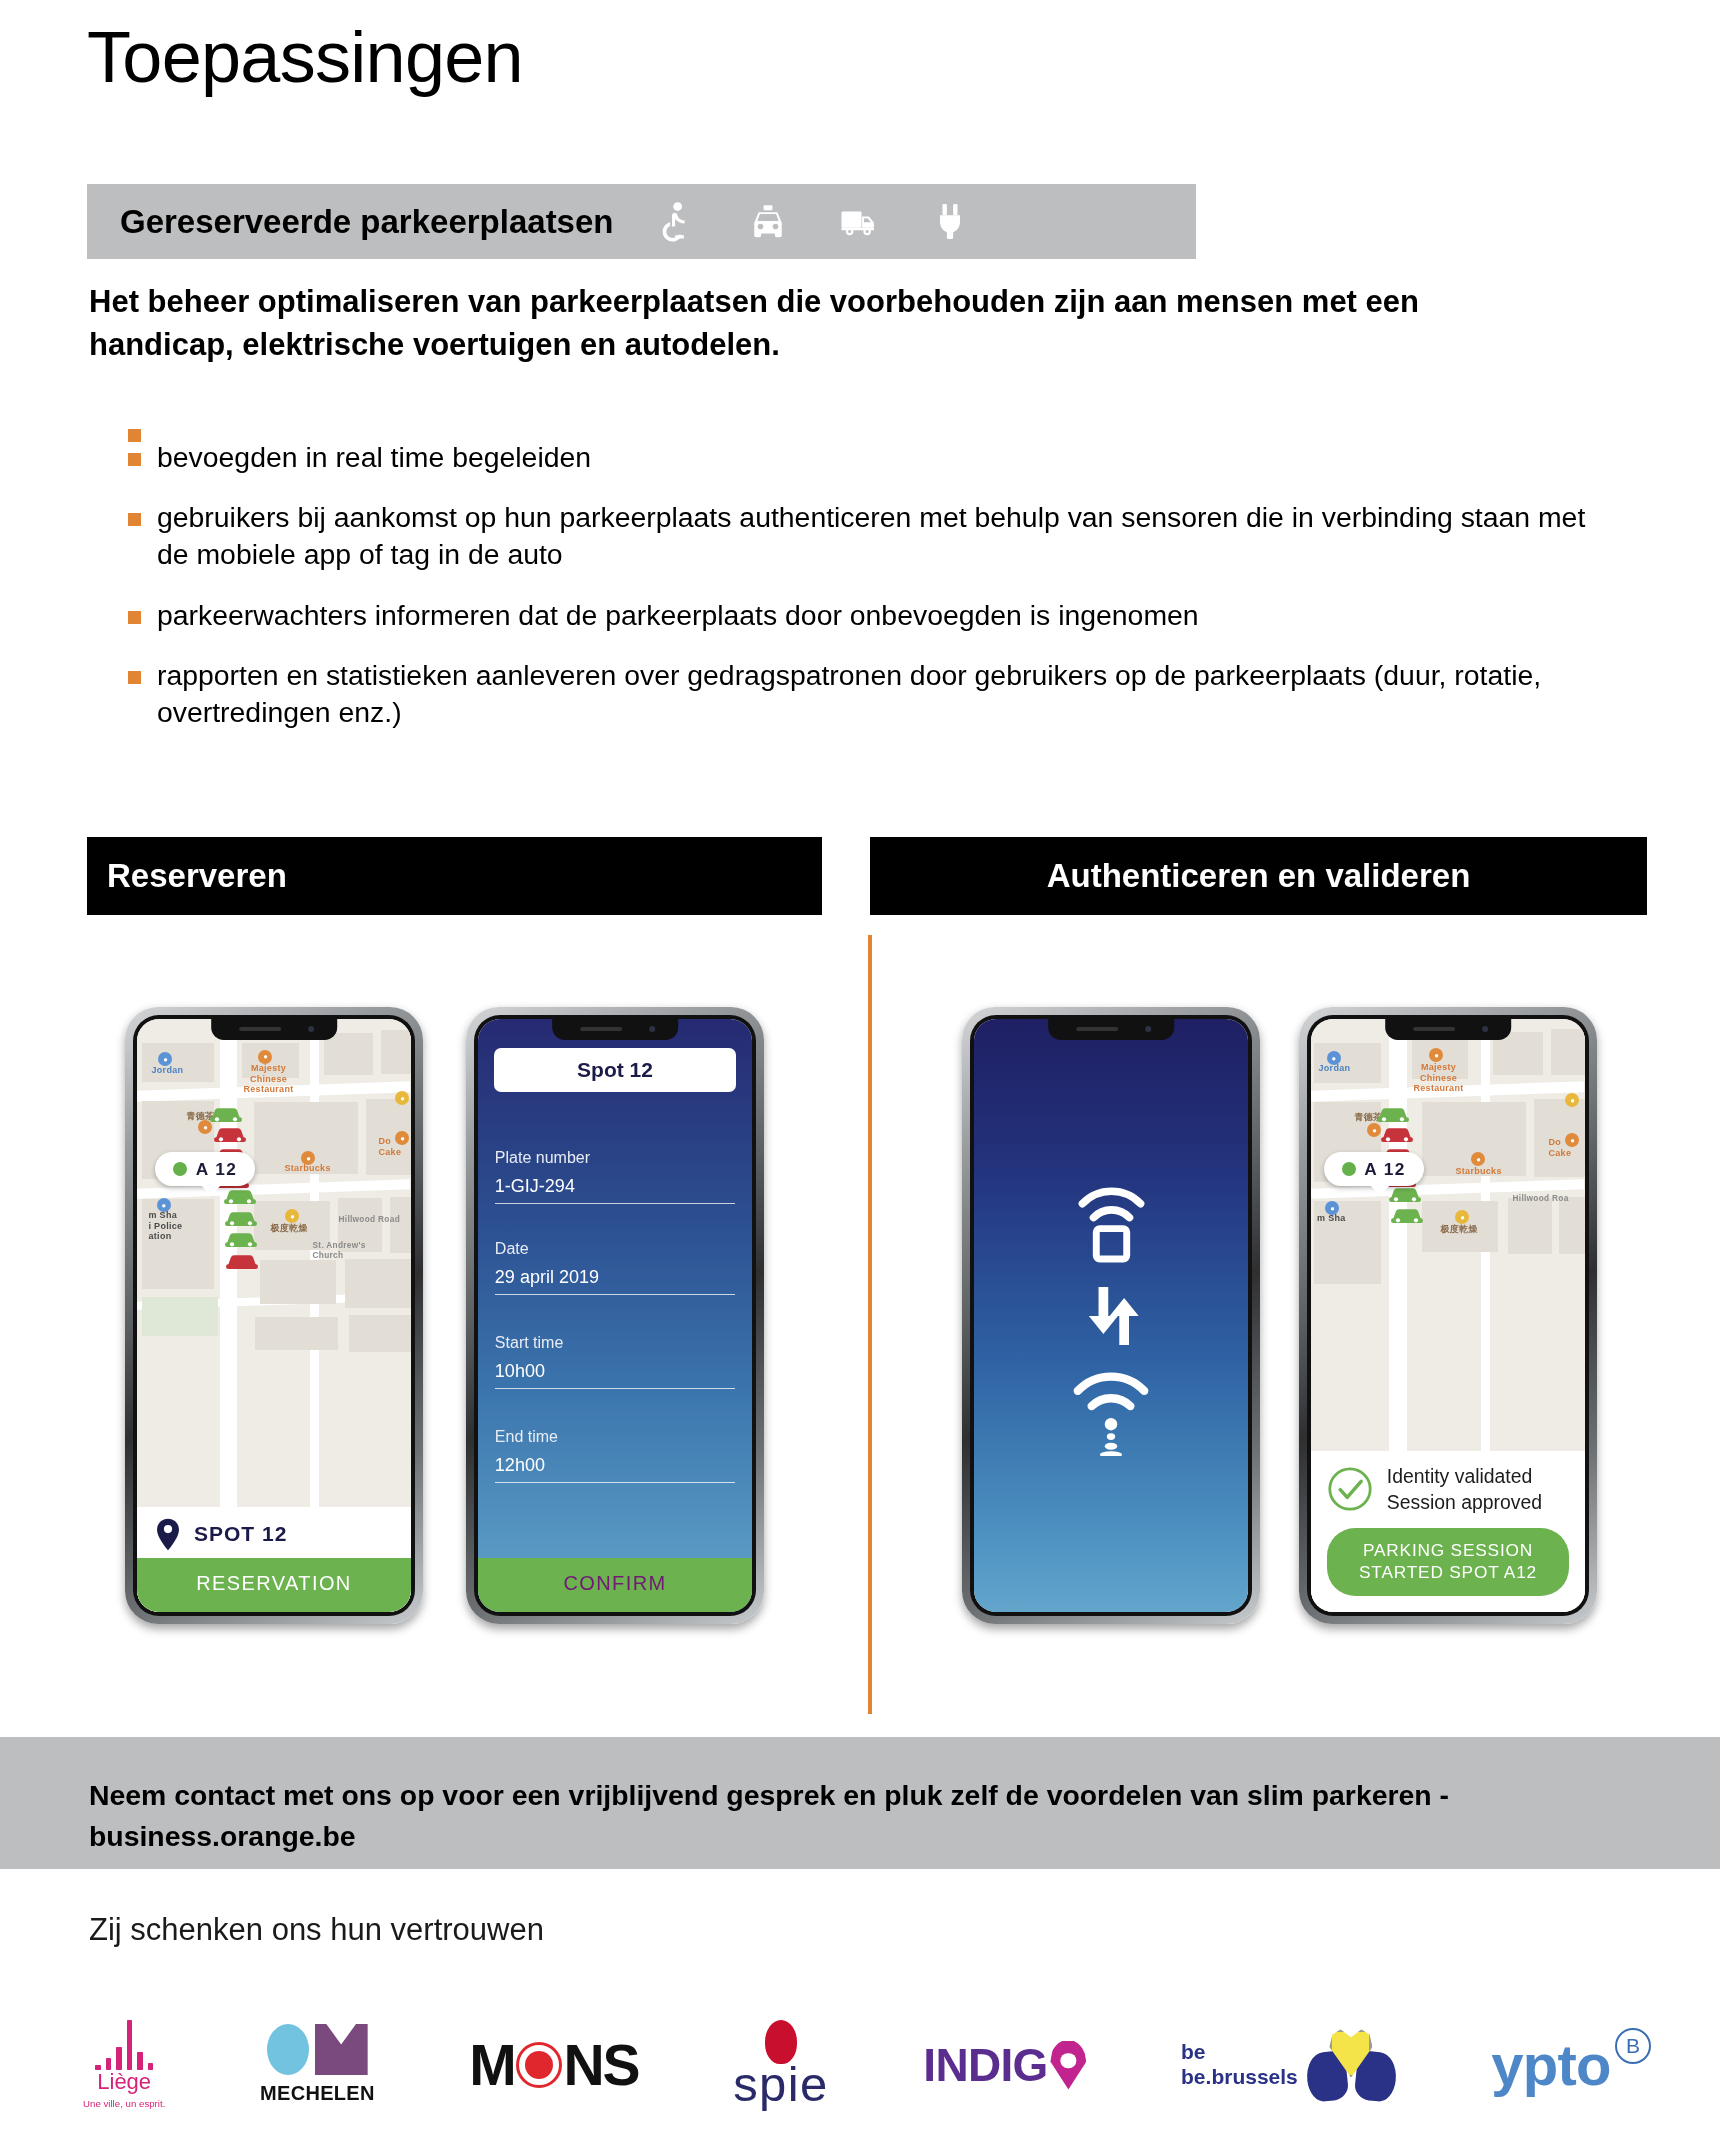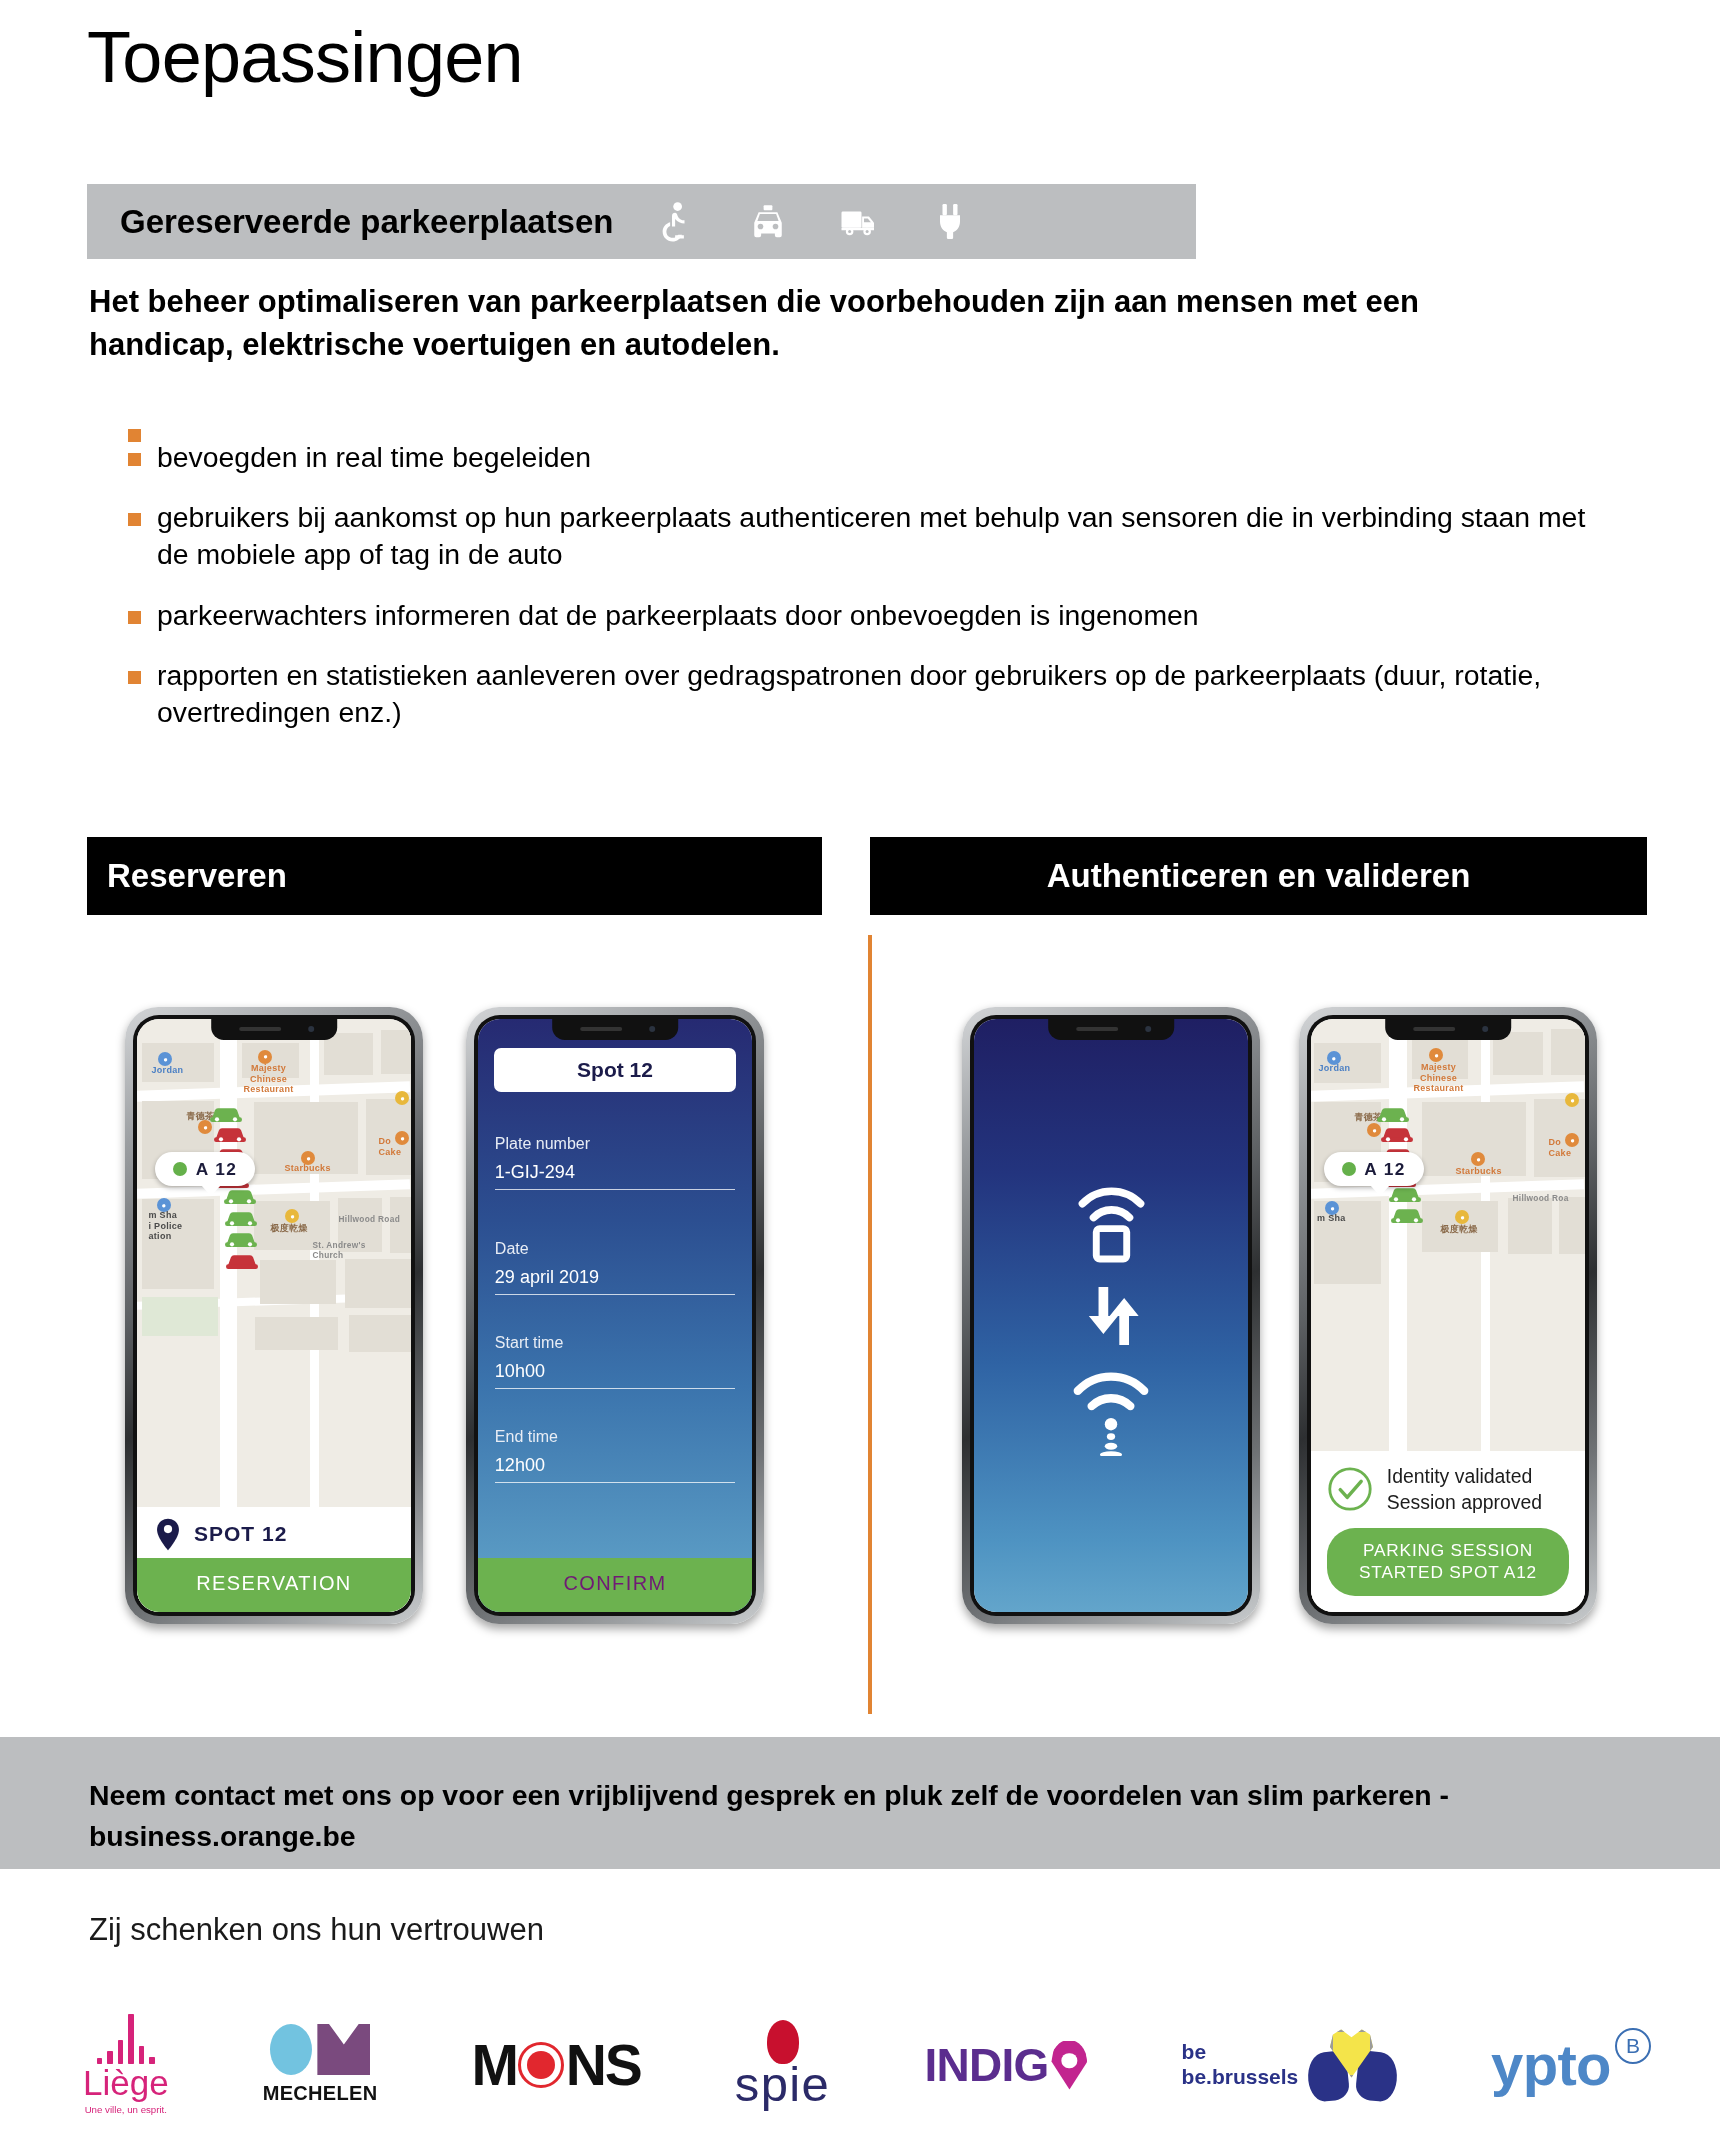--- a/index.html
+++ b/index.html
@@ -195,21 +195,21 @@
   }
   .logos {
     position:absolute; left:83px; top:1995px; width:1568px; height:139px;
     display:flex; align-items:center; justify-content:space-between;
   }
   .logo { display:flex; flex-direction:column; align-items:center; justify-content:center; }
 
   
   .liege-bars { display:flex; align-items:flex-end; gap:4.9px; height:50px; }
   .liege-bars i { display:block; width:5.6px; background:#d6237a; border-radius:0.7px; }
-  .liege-name { font-size:35px; color:#d6237a; font-weight:400; line-height:1; margin-top:1px; }
+  .liege-name { font-size:22px; color:#d6237a; font-weight:400; line-height:1; margin-top:1px; }
   .liege-sub { font-size:9.7px; color:#d6237a; margin-top:4.2px; }
 
   
   .mech-top { display:flex; align-items:flex-end; gap:5.6px; }
   .mech-o { width:42px; height:51px; background:#72c3e0; border-radius:50%; }
   .mech-m { width:53px; height:51px; background:#7a4a7e;
             clip-path: polygon(0 0, 22% 0, 50% 40%, 78% 0, 100% 0, 100% 100%, 0 100%); }
   .mech-name { font-size:20px; font-weight:700; color:#111; margin-top:7px; letter-spacing:0.3px; }
 
   
@@ -476,21 +476,21 @@
     </div>
   </div>
 
   <div class="phone" style="left:466px; top:1007px; width:298px; height:617px;">
     <div class="phone-inner">
       <div class="screen">
         <div class="notch"></div>
         <div class="form-screen">
           <div class="form-title">Spot 12</div>
 
-          <div class="field" style="top:116px;">
+          <div class="field" style="top:130px;">
             <div class="field-label">Plate number</div>
             <div class="field-value">1-GIJ-294</div>
           </div>
 
           <div class="field" style="top:221px;">
             <div class="field-label">Date</div>
             <div class="field-value">29 april 2019</div>
           </div>
 
           <div class="field" style="top:315px;">

